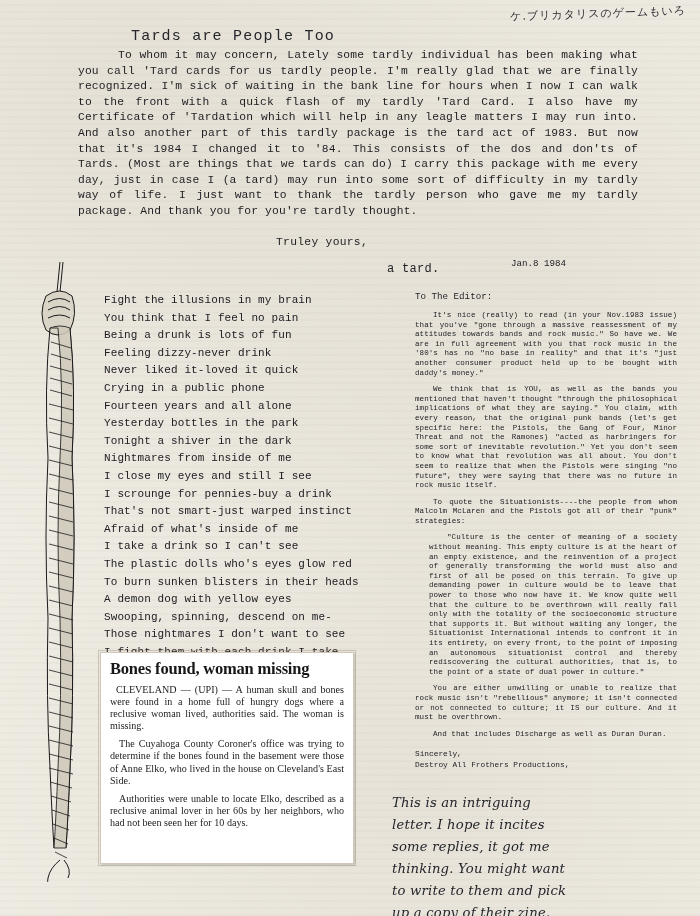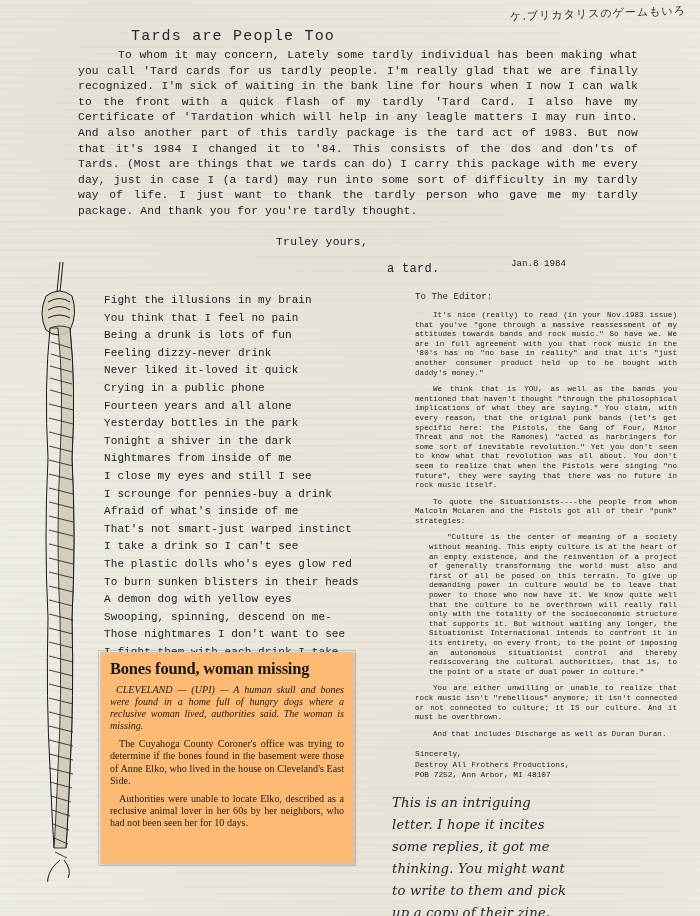--- a/index.html
+++ b/index.html
@@ -81,40 +81,40 @@
   .hand-note{
     position:absolute;top:792px;left:392px;width:260px;
     font-family:"DejaVu Serif", serif;
     font-style:italic;
     font-size:13.2px;line-height:22px;color:#25252c;
     letter-spacing:.2px;
   }
   
   .clip{
     position:absolute;top:652px;left:100px;width:254px;height:212px;
-    background:#fdba74;
+    background:#ffffff;
     border:1px solid #cfc8b8;
     box-shadow:1px 1px 2px rgba(0,0,0,.18);
     padding:6px 9px 8px 9px;
     box-sizing:border-box;
   }
   .clip h2{
     margin:0 0 5px 0;
     font-family:"Liberation Serif", serif;
     font-size:16.5px;font-weight:700;color:#17171a;
     letter-spacing:-.2px;
   }
   .clip p{
     margin:0 0 6px 0;
     font-family:"Liberation Serif", serif;
     font-size:10.1px;line-height:12.1px;color:#1c1c1f;
     text-align:justify;
     text-indent:9px;
   }
-  .clip .dash{text-indent:6px;font-style:italic;}
+  .clip .dash{text-indent:6px;}
   
   .art{
     position:absolute;top:262px;left:16px;width:84px;height:620px;
   }
   .art svg{display:block;}
   
   .clip:before{
     content:"";position:absolute;left:-3px;top:-3px;right:-3px;bottom:-3px;
     border:1px solid rgba(140,130,110,.35);
     pointer-events:none;
@@ -143,22 +143,22 @@
     <div>Being a drunk is lots of fun</div>
     <div>Feeling dizzy-never drink</div>
     <div>Never liked it-loved it quick</div>
     <div>Crying in a public phone</div>
     <div>Fourteen years and all alone</div>
     <div>Yesterday bottles in the park</div>
     <div>Tonight a shiver in the dark</div>
     <div>Nightmares from inside of me</div>
     <div>I close my eyes and still I see</div>
     <div>I scrounge for pennies-buy a drink</div>
+    <div>That's not smart-just warped instinct</div>
     <div>Afraid of what's inside of me</div>
-    <div>That's not smart-just warped instinct</div>
     <div>I take a drink so I can't see</div>
     <div>The plastic dolls who's eyes glow red</div>
     <div>To burn sunken blisters in their heads</div>
     <div>A demon dog with yellow eyes</div>
     <div>Swooping, spinning, descend on me-</div>
     <div>Those nightmares I don't want to see</div>
     <div>I fight them with each drink I take</div>
     <div>The scary thing is, I'm wide awake</div>
   </div>
 
@@ -232,21 +232,20 @@
       <p>It's nice (really) to read (in your Nov.1983 issue) that you've "gone through a massive reassessment of my attitudes towards bands and rock music." So have we. We are in full agreement with you that rock music in the '80's has no "no base in reality" and that it's "just another consumer product held up to be bought with daddy's money."</p>
       <p>We think that is YOU, as well as the bands you mentioned that haven't thought "through the philosophical implications of what they are saying." You claim, with every reason, that the original punk bands (let's get specific here: the Pistols, the Gang of Four, Minor Threat and not the Ramones) "acted as harbringers for some sort of inevitable revolution." Yet you don't seem to know what that revolution was all about. You don't seem to realize that when the Pistols were singing "no future", they were saying that there was no future in rock music itself.</p>
       <p>To quote the Situationists----the people from whom Malcolm McLaren and the Pistols got all of their "punk" strategies:</p>
       <p class="rc-quote">"Culture is the center of meaning of a society without meaning. This empty culture is at the heart of an empty existence, and the reinvention of a project of generally transforming the world must also and first of all be posed on this terrain. To give up demanding power in culture would be to leave that power to those who now have it. We know quite well that the culture to be overthrown will really fall only with the totality of the socioeconomic structure that supports it. But without waiting any longer, the Situationist International intends to confront it in its entirety, on every front, to the point of imposing an autonomous situationist control and thereby rediscovering the cultural authorities, that is, to the point of a state of dual power in culture."</p>
       <p>You are either unwilling or unable to realize that rock music isn't "rebellious" anymore; it isn't connected or not connected to culture; it IS our culture. And it must be overthrown.</p>
       <p>And that includes Discharge as well as Duran Duran.</p>
     </div>
     <div class="rc-sig">
       <div>Sincerely,</div>
       <div>Destroy All Frothers Productions,</div>
-      <div>POB 7252, Ann Arbor, MI  48107</div>
     </div>
   </div>
 
   <div class="hand-note">
     <div>This is an intriguing</div>
     <div>letter. I hope it incites</div>
     <div>some replies, it got me</div>
     <div>thinking. You might want</div>
     <div>to write to them and pick</div>
     <div>up a copy of their zine.</div>

